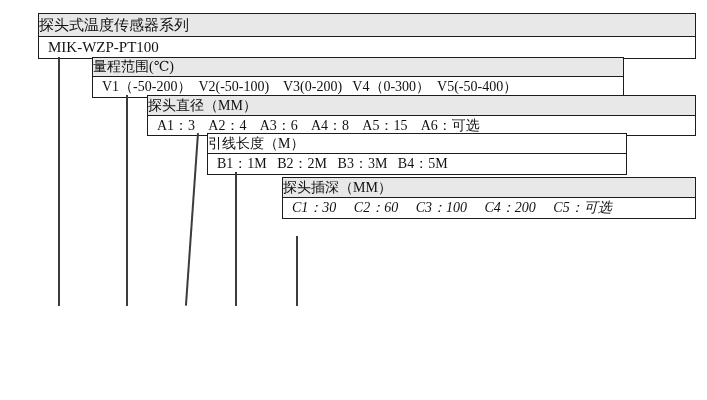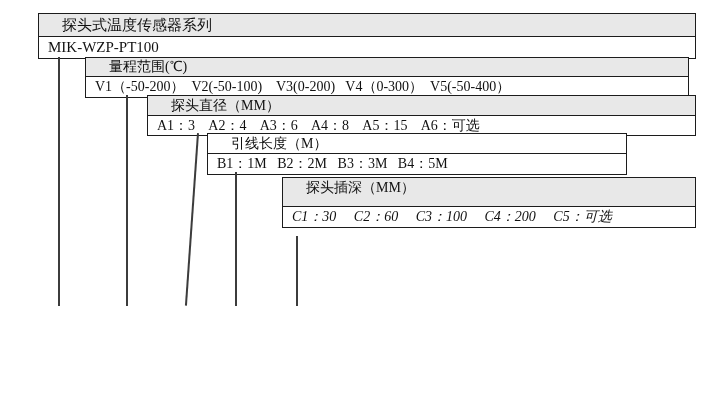--- a/index.html
+++ b/index.html
@@ -22,21 +22,21 @@
   }
   .sbox{
     position:absolute;
     border:1.5px solid var(--border);
     background:var(--row-bg);
     box-sizing:border-box;
   }
   .hdr{
     background:var(--header-bg);
     white-space:pre;
-    padding-left:23px;
+    padding-left:0;
     font-size:14px;
     overflow:hidden;
   }
   .val{
     background:var(--row-bg);
     border-top:1px solid var(--border);
     white-space:pre;
     padding-left:9px;
     font-size:14px;
     overflow:hidden;
@@ -70,37 +70,37 @@
 </head>
 <body>
 
 <div class="canvas">
 
   <div class="sbox" style="left:38px;top:13px;width:658px;">
     <div class="hdr" style="height:22px;line-height:22px;font-size:15px;">探头式温度传感器系列</div>
     <div class="val" style="height:21px;line-height:21px;font-size:15px;">MIK-WZP-PT100</div>
   </div>
 
-  <div class="sbox" style="left:85px;top:57px;width:604px;font-family:Liberation Serif, serif;">
+  <div class="sbox" style="left:92px;top:57px;width:532px;">
     <div class="hdr" style="height:18px;line-height:18px;">量程范围(℃)</div>
     <div class="val" style="height:20px;line-height:20px;">V1（-50-200）  V2(-50-100)    V3(0-200)   V4（0-300）  V5(-50-400）</div>
   </div>
 
   <div class="sbox" style="left:147px;top:95px;width:549px;">
     <div class="hdr" style="height:19px;line-height:19px;">探头直径（MM）</div>
     <div class="val" style="height:19px;line-height:19px;">A1：3    A2：4    A3：6    A4：8    A5：15    A6：可选</div>
   </div>
 
   <div class="sbox" style="left:207px;top:133px;width:420px;">
     <div class="hdr" style="height:19px;line-height:19px;background:var(--row-bg);">引线长度（M）</div>
     <div class="val" style="height:20px;line-height:20px;">B1：1M   B2：2M   B3：3M   B4：5M</div>
   </div>
 
   <div class="sbox" style="left:282px;top:177px;width:414px;">
-    <div class="hdr" style="height:28px;line-height:19px;">探头插深（MM）</div>
+    <div class="hdr" style="height:19px;line-height:19px;">探头插深（MM）</div>
     <div class="val" style="height:20px;line-height:20px;font-style:italic;">C1：30     C2：60     C3：100     C4：200     C5：可选</div>
   </div>
 
   <div class="vline" style="left:58px;top:57px;height:249px;"></div>
   <div class="vline" style="left:126px;top:95px;height:211px;"></div>
   <div class="vline" style="left:197px;top:133px;height:173px;transform:rotate(4deg);transform-origin:top left;"></div>
   <div class="vline" style="left:235px;top:172px;height:134px;"></div>
   <div class="vline" style="left:296px;top:236px;height:70px;"></div>
 
 

